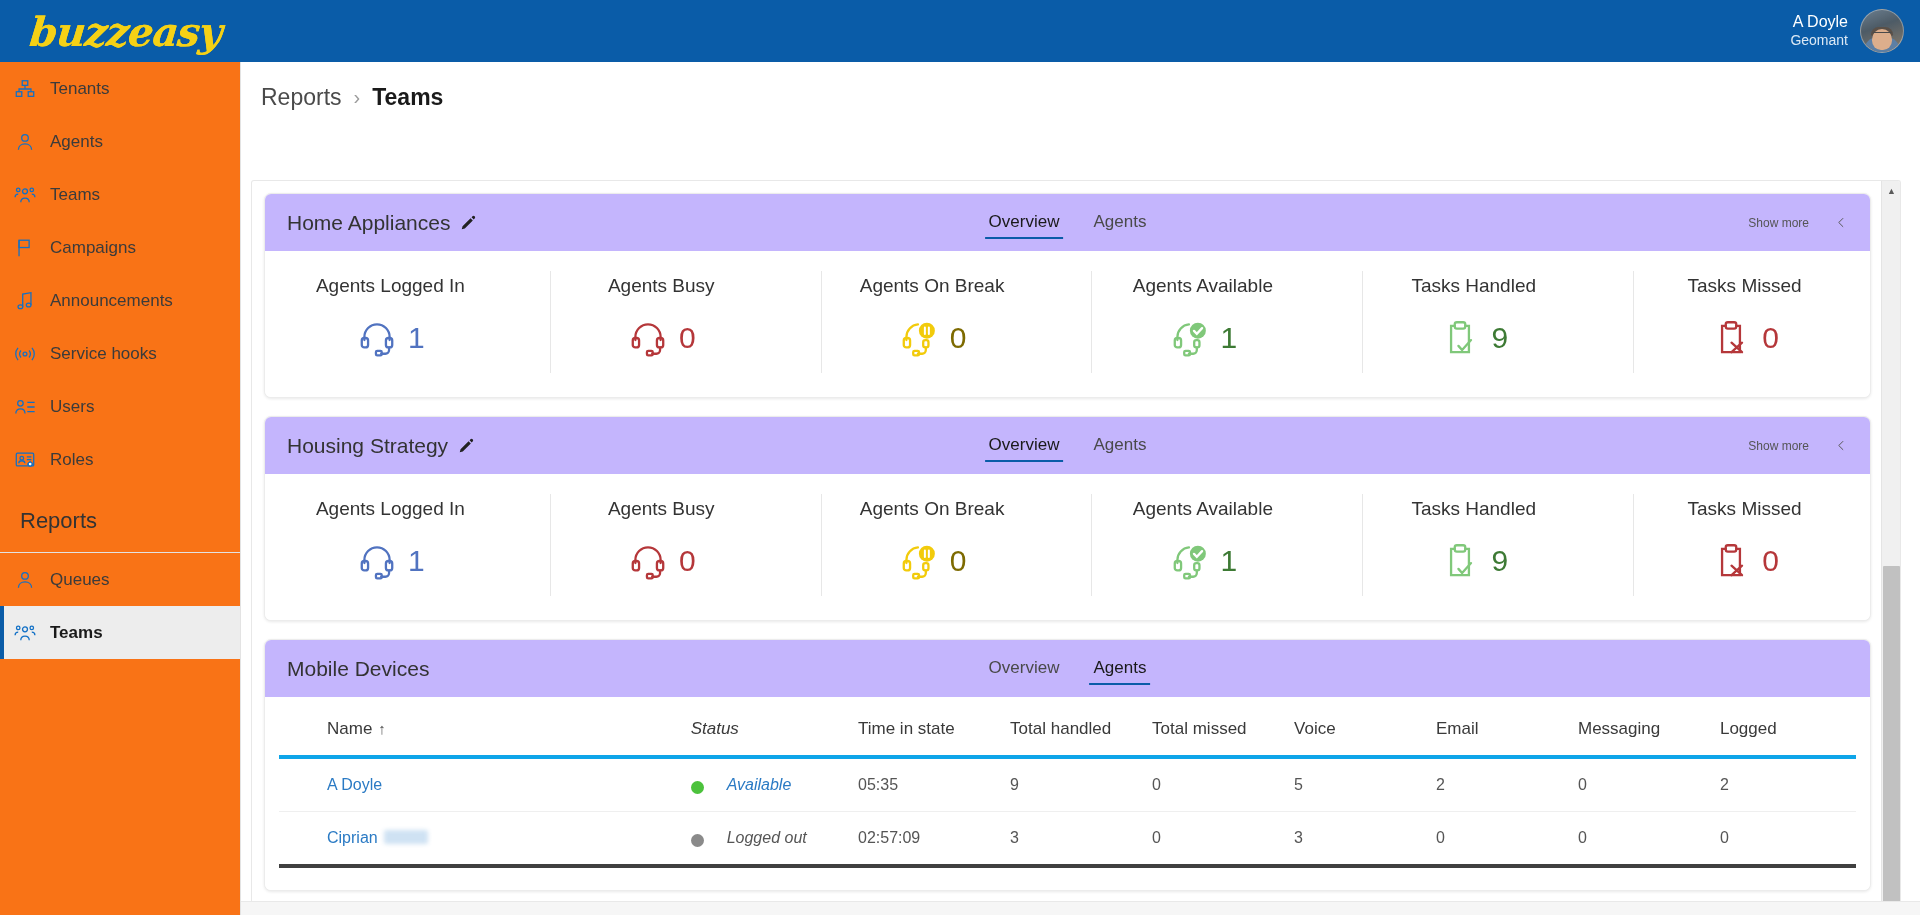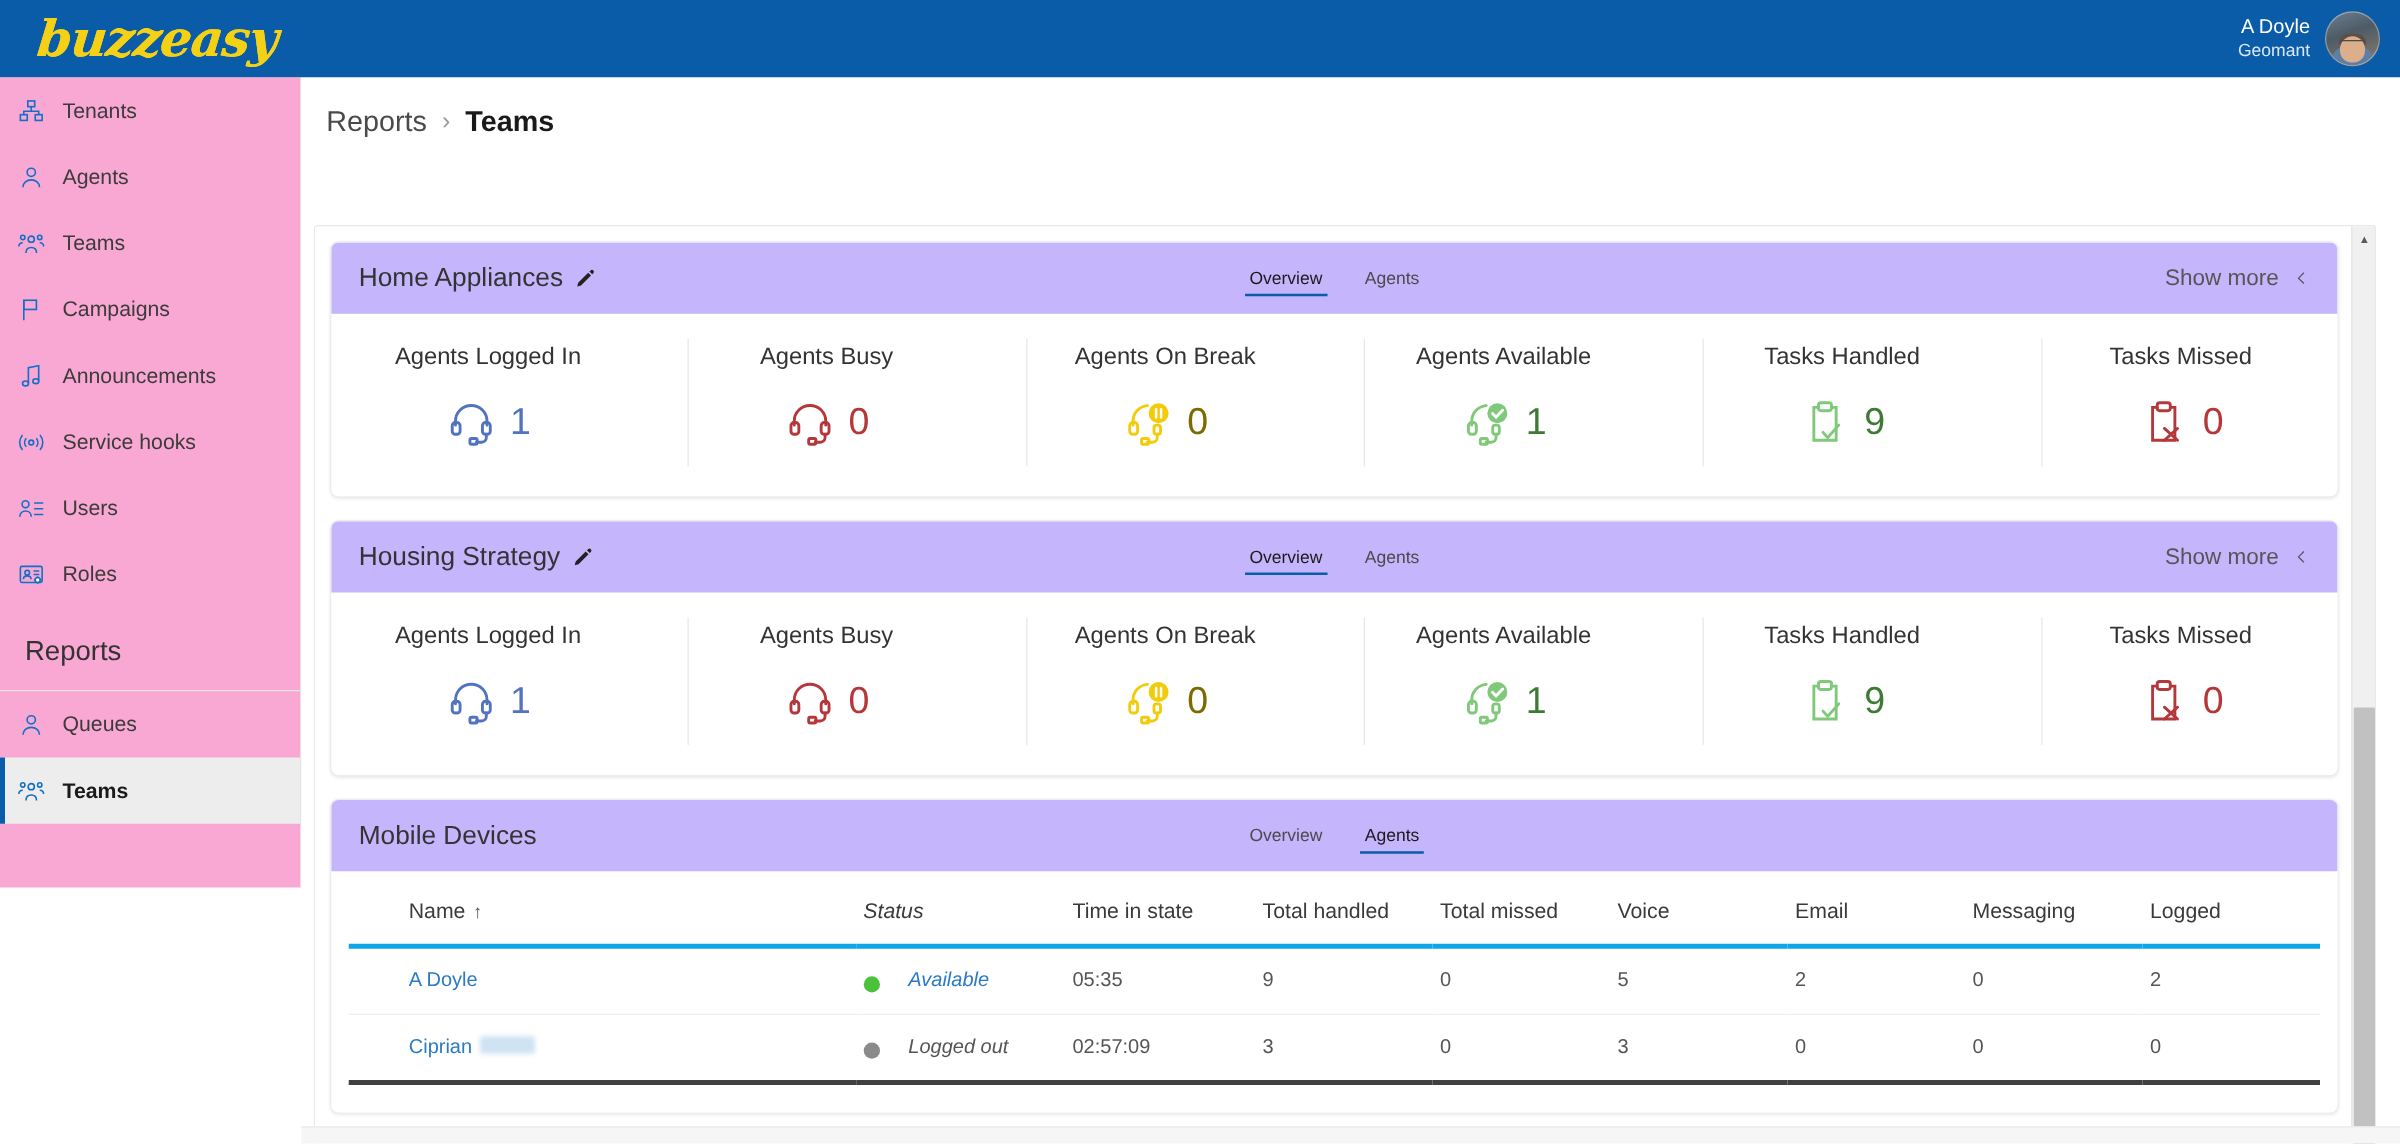--- a/index.html
+++ b/index.html
@@ -54,22 +54,22 @@
     position: absolute; left: 50%; top: 52%; transform: translateX(-50%);
     width: 19px; height: 5px; border-top: 1.5px solid #4a4a4a;
   }
   .avatar .body {
     position: absolute; left: 50%; bottom: 0; transform: translateX(-50%);
     width: 36px; height: 15px; border-radius: 14px 14px 0 0; background: #5c7fa5;
   }
 
   
   .sidebar {
-    position: absolute; top: 62px; left: 0; width: 241px; height: 648px;
-    background: #f9a8d4; border-right: 1px solid #e3e3e3;
+    position: absolute; top: 62px; left: 0; width: 241px; height: 853px;
+    background: #f97316; border-right: 1px solid #e3e3e3;
   }
   .nav-item {
     display: flex; align-items: center; height: 53px; padding-left: 14px;
     cursor: pointer; position: relative; gap: 14px;
   }
   .nav-item.selected { background: #ededed; }
   .nav-item.selected::before {
     content: ""; position: absolute; left: 0; top: 0; bottom: 0; width: 4px;
     background: #0a5ca8;
   }
@@ -124,31 +124,31 @@
   }
   .card-title {
     font-size: 21px; color: #333; display: flex; align-items: center; gap: 10px;
   }
   .pencil-icon { width: 17px; height: 17px; display:block; color:#222; cursor:pointer; }
   .tabs {
     position: absolute; left: 50%; transform: translateX(-50%);
     display: flex; gap: 26px; align-items: center; height: 100%;
   }
   .tab {
-    font-size: 14px; color: #4a4a4a; cursor: pointer;
+    font-size: 17px; color: #4a4a4a; cursor: pointer;
     padding: 6px 4px 7px 4px; position: relative; text-align: right;
   }
   .tab.active { color: #1a1a1a; }
   .tab.active::after {
     content: ""; position: absolute; left: 0; right: 0; bottom: 0; height: 2px;
     background: #0a5ca8;
   }
   .show-more {
-    margin-left: auto; display: flex; align-items: center; gap: 12px;
-    font-size: 18px; color: #555; cursor: pointer;
+    margin-left: auto; display: flex; align-items: center; gap: 26px;
+    font-size: 12px; color: #555; cursor: pointer;
   }
   .chev-left { width: 13px; height: 13px; display:block; color:#555; }
 
   .tiles {
     display: flex; background: #fff; padding: 12px 14px 16px 14px; gap: 48px;
   }
   .tile {
     flex: 1 1 0; text-align: center; position: relative;
     padding: 12px 4px 16px 4px;
   }

